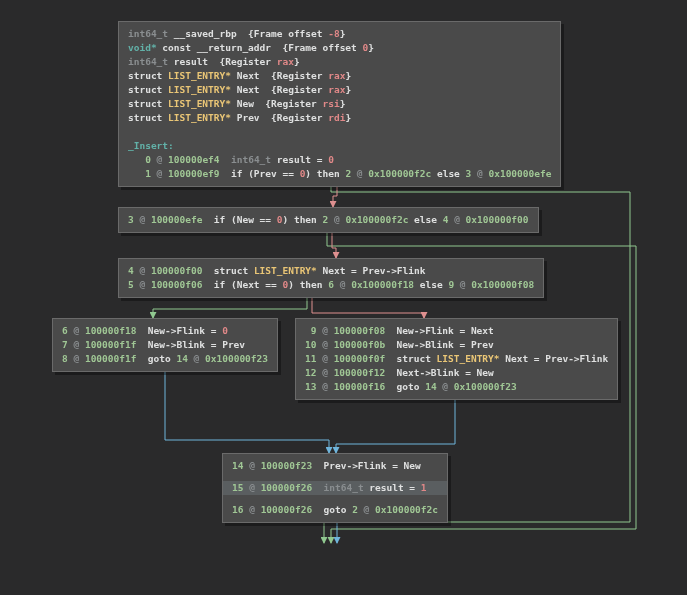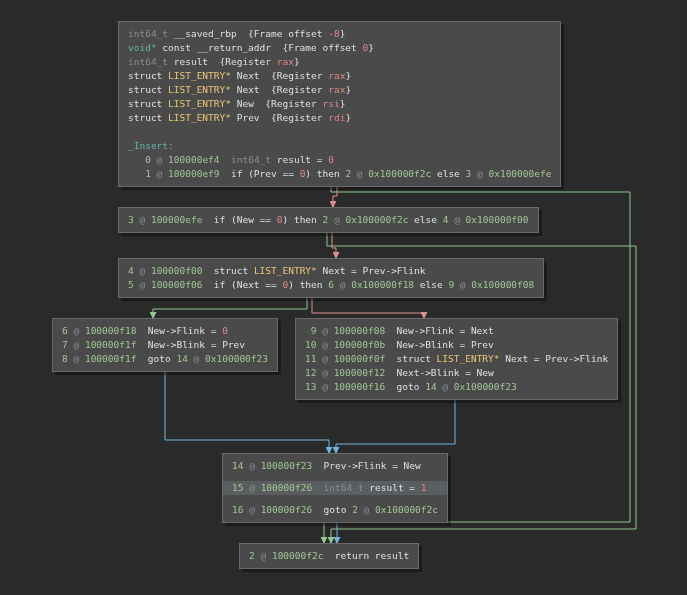--- a/index.html
+++ b/index.html
@@ -5,20 +5,21 @@
   html,body{margin:0;padding:0;}
   body{
     font-family:"DejaVu Sans Mono","Liberation Mono",monospace;
     background:var(--bg,#2a2a2b);
   }
   .canvas{
     position:relative;
     width:687px;height:595px;
     overflow:hidden;
     background:var(--bg,#2a2a2b);
+    font-weight:bold;
   }
   .edge-layer{
     position:absolute;left:0;top:0;width:687px;height:595px;
     z-index:0;
   }
   .node{
     position:absolute;z-index:1;
     background:var(--node-bg,#4a4a4a);
     border:1px solid var(--node-border,#6a6a6a);
     box-shadow:3px 3px 0 rgba(0,0,0,0.35);
@@ -68,14 +69,13 @@
       <polyline points="455,400 455,444 336,444 336,453" fill="none" stroke="#6fb5dc" stroke-width="1" marker-end="url(#arrow-blue)"></polyline>
       <polyline points="337,507 337,543" fill="none" stroke="#6fb5dc" stroke-width="1" marker-end="url(#arrow-blue)"></polyline>
     </svg>
 
 <div class="node" style="left: 118px; top: 21px;"><div class="line"><span class="c-gy">int64_t</span><span class="c-w"> __saved_rbp  {Frame offset </span><span class="c-r">-8</span><span class="c-w">}</span></div><div class="line"><span class="c-t">void*</span><span class="c-w"> const __return_addr  {Frame offset </span><span class="c-r">0</span><span class="c-w">}</span></div><div class="line"><span class="c-gy">int64_t</span><span class="c-w"> result  {Register </span><span class="c-r">rax</span><span class="c-w">}</span></div><div class="line"><span class="c-w">struct </span><span class="c-y">LIST_ENTRY*</span><span class="c-w"> Next  {Register </span><span class="c-r">rax</span><span class="c-w">}</span></div><div class="line"><span class="c-w">struct </span><span class="c-y">LIST_ENTRY*</span><span class="c-w"> Next  {Register </span><span class="c-r">rax</span><span class="c-w">}</span></div><div class="line"><span class="c-w">struct </span><span class="c-y">LIST_ENTRY*</span><span class="c-w"> New  {Register </span><span class="c-r">rsi</span><span class="c-w">}</span></div><div class="line"><span class="c-w">struct </span><span class="c-y">LIST_ENTRY*</span><span class="c-w"> Prev  {Register </span><span class="c-r">rdi</span><span class="c-w">}</span></div><div class="line">&nbsp;</div><div class="line"><span class="c-t">_Insert:</span></div><div class="line"><span class="c-g">   0 </span><span class="c-gy">@ </span><span class="c-g">100000ef4</span><span class="c-w">  </span><span class="c-gy">int64_t</span><span class="c-w"> result = </span><span class="c-r">0</span></div><div class="line"><span class="c-g">   1 </span><span class="c-gy">@ </span><span class="c-g">100000ef9</span><span class="c-w">  if (Prev == </span><span class="c-r">0</span><span class="c-w">) then </span><span class="c-g">2</span><span class="c-gy"> @ </span><span class="c-g">0x100000f2c</span><span class="c-w"> else </span><span class="c-g">3</span><span class="c-gy"> @ </span><span class="c-g">0x100000efe</span></div></div>
     <div class="node" style="left: 118px; top: 207px;"><div class="line"><span class="c-g">3 </span><span class="c-gy">@ </span><span class="c-g">100000efe</span><span class="c-w">  if (New == </span><span class="c-r">0</span><span class="c-w">) then </span><span class="c-g">2</span><span class="c-gy"> @ </span><span class="c-g">0x100000f2c</span><span class="c-w"> else </span><span class="c-g">4</span><span class="c-gy"> @ </span><span class="c-g">0x100000f00</span></div></div>
     <div class="node" style="left: 118px; top: 258px;"><div class="line"><span class="c-g">4 </span><span class="c-gy">@ </span><span class="c-g">100000f00</span><span class="c-w">  struct </span><span class="c-y">LIST_ENTRY*</span><span class="c-w"> Next = Prev-&gt;Flink</span></div><div class="line"><span class="c-g">5 </span><span class="c-gy">@ </span><span class="c-g">100000f06</span><span class="c-w">  if (Next == </span><span class="c-r">0</span><span class="c-w">) then </span><span class="c-g">6</span><span class="c-gy"> @ </span><span class="c-g">0x100000f18</span><span class="c-w"> else </span><span class="c-g">9</span><span class="c-gy"> @ </span><span class="c-g">0x100000f08</span></div></div>
     <div class="node" style="left: 52px; top: 318px;"><div class="line"><span class="c-g">6 </span><span class="c-gy">@ </span><span class="c-g">100000f18</span><span class="c-w">  New-&gt;Flink = </span><span class="c-r">0</span></div><div class="line"><span class="c-g">7 </span><span class="c-gy">@ </span><span class="c-g">100000f1f</span><span class="c-w">  New-&gt;Blink = Prev</span></div><div class="line"><span class="c-g">8 </span><span class="c-gy">@ </span><span class="c-g">100000f1f</span><span class="c-w">  goto </span><span class="c-g">14</span><span class="c-gy"> @ </span><span class="c-g">0x100000f23</span></div></div>
     <div class="node" style="left: 295px; top: 318px;"><div class="line"><span class="c-g"> 9 </span><span class="c-gy">@ </span><span class="c-g">100000f08</span><span class="c-w">  New-&gt;Flink = Next</span></div><div class="line"><span class="c-g">10 </span><span class="c-gy">@ </span><span class="c-g">100000f0b</span><span class="c-w">  New-&gt;Blink = Prev</span></div><div class="line"><span class="c-g">11 </span><span class="c-gy">@ </span><span class="c-g">100000f0f</span><span class="c-w">  struct </span><span class="c-y">LIST_ENTRY*</span><span class="c-w"> Next = Prev-&gt;Flink</span></div><div class="line"><span class="c-g">12 </span><span class="c-gy">@ </span><span class="c-g">100000f12</span><span class="c-w">  Next-&gt;Blink = New</span></div><div class="line"><span class="c-g">13 </span><span class="c-gy">@ </span><span class="c-g">100000f16</span><span class="c-w">  goto </span><span class="c-g">14</span><span class="c-gy"> @ </span><span class="c-g">0x100000f23</span></div></div>
     <div class="node" style="left: 222px; top: 453px;"><div class="line"><span class="c-g">14 </span><span class="c-gy">@ </span><span class="c-g">100000f23</span><span class="c-w">  Prev-&gt;Flink = New</span></div><div class="line hl"><span class="c-g">15 </span><span class="c-gy">@ </span><span class="c-g">100000f26</span><span class="c-w">  </span><span class="c-gy">int64_t</span><span class="c-w"> result = </span><span class="c-r">1</span></div><div class="line"><span class="c-g">16 </span><span class="c-gy">@ </span><span class="c-g">100000f26</span><span class="c-w">  goto </span><span class="c-g">2</span><span class="c-gy"> @ </span><span class="c-g">0x100000f2c</span></div></div>
-    <div class="node" style="left: 239px; top: 543px;"><div class="line"><span class="c-g">2 </span><span class="c-gy">@ </span><span class="c-g">100000f2c</span><span class="c-w">  return result</span></div></div>
   </div>
 
 </body></html>

